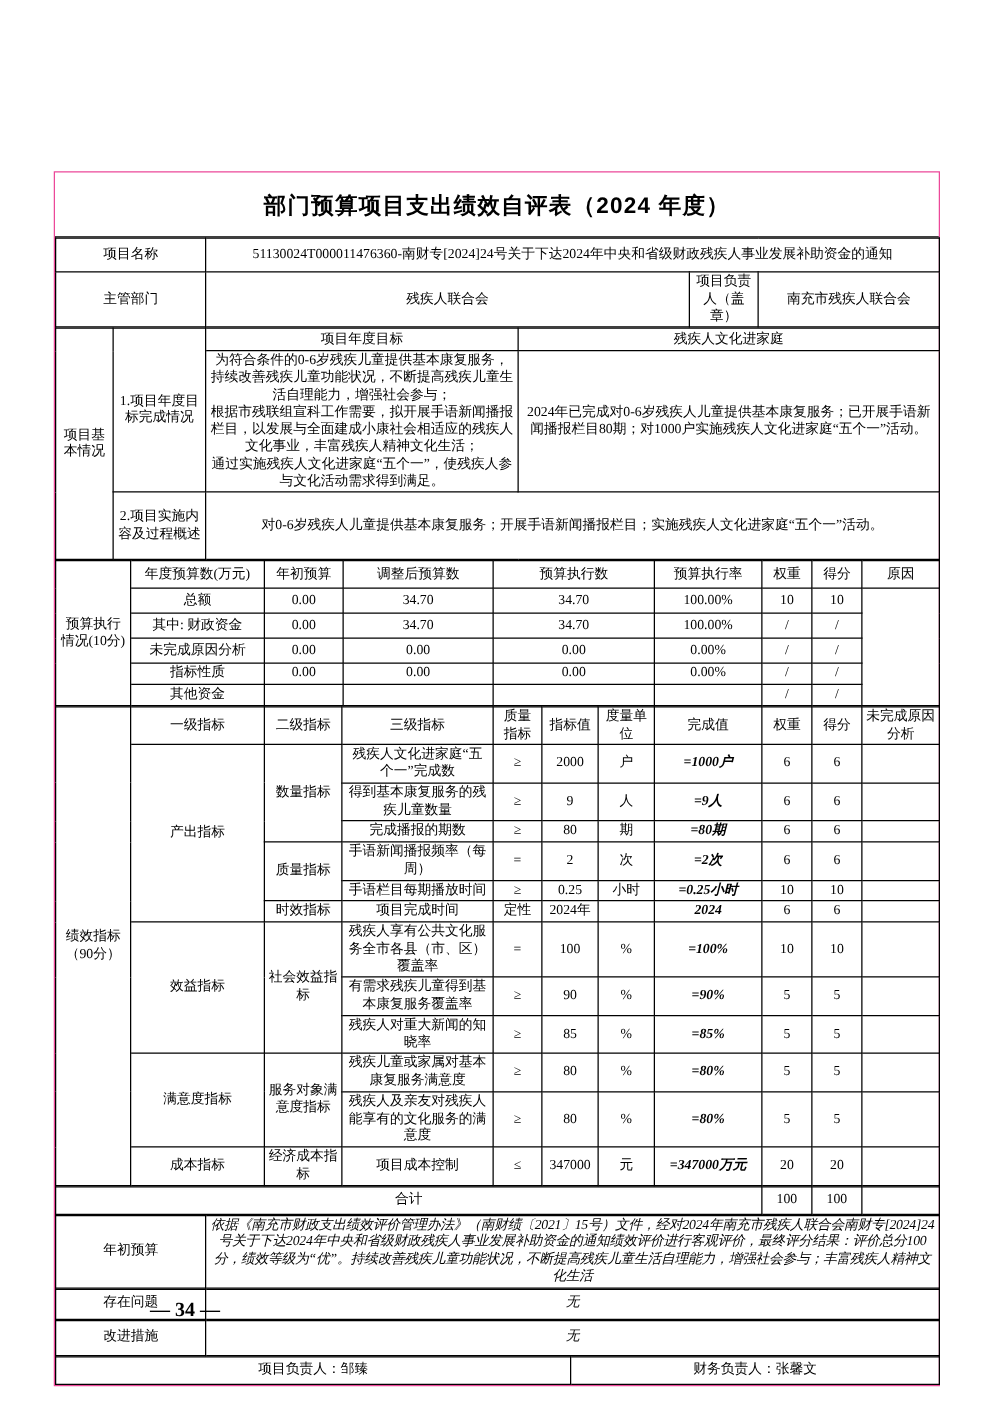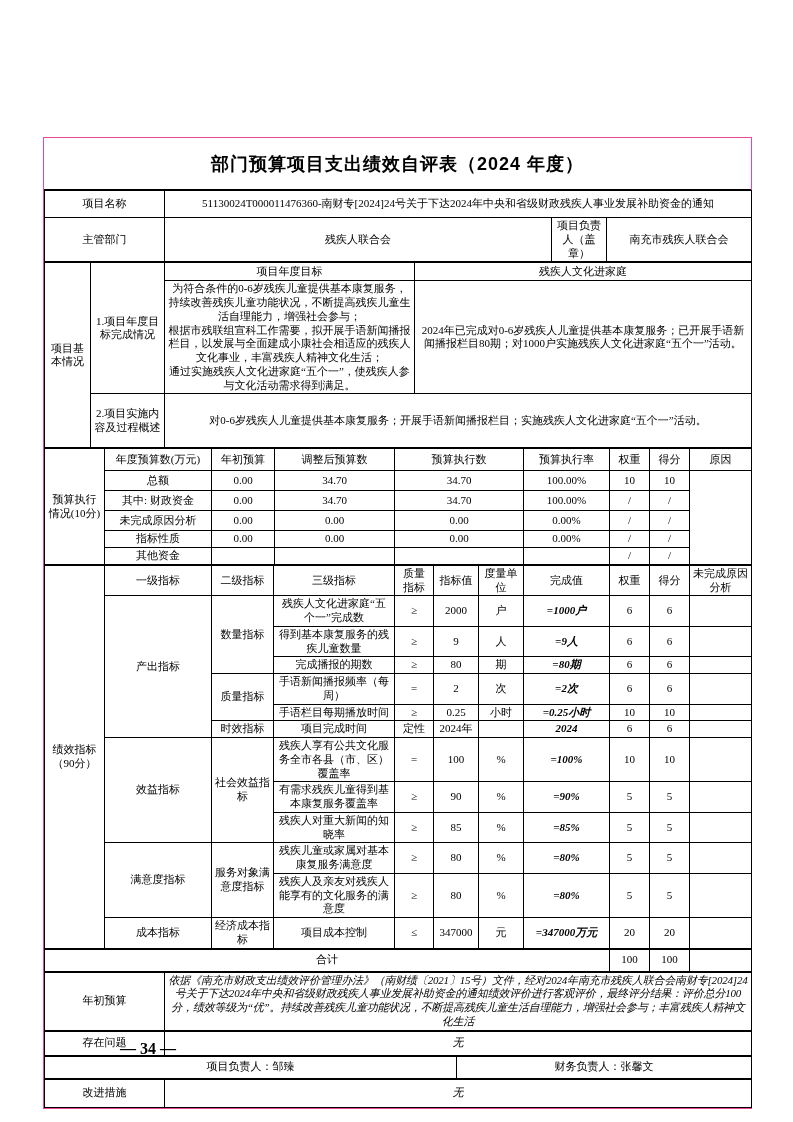--- a/index.html
+++ b/index.html
@@ -352,44 +352,44 @@
       <tbody>
           <tr style="height:24px">
         <td>存在问题</td>
         <td class="paratd concl">无</td>
       </tr>
     </tbody>
       </table>
 
     <table class="sec">
       <colgroup>
+          <col style="width:120px">
+          <col style="width:587px">
+        </colgroup>
+      <tbody>
+          <tr style="height:28px">
+        <td>改进措施</td>
+        <td class="paratd concl">无</td>
+      </tr>
+    </tbody>
+      </table>
+
+    <table class="sec">
+      <colgroup>
           <col style="width:412px">
           <col style="width:295px">
         </colgroup>
       <tbody>
           <tr style="height:22px">
         <td class="left">
           <span>项目负责人：</span><span>邹臻</span>
         </td>
         <td class="left">
           <span>财务负责人：</span><span>张馨文</span>
         </td>
       </tr>
     </tbody>
       </table>
 
-    <table class="sec">
-      <colgroup>
-          <col style="width:120px">
-          <col style="width:587px">
-        </colgroup>
-      <tbody>
-          <tr style="height:28px">
-        <td>改进措施</td>
-        <td class="paratd concl">无</td>
-      </tr>
-    </tbody>
-      </table>
-
   </div>
 
   <div id="pagenum">— 34 —</div>
 </div>
 
 </body></html>

